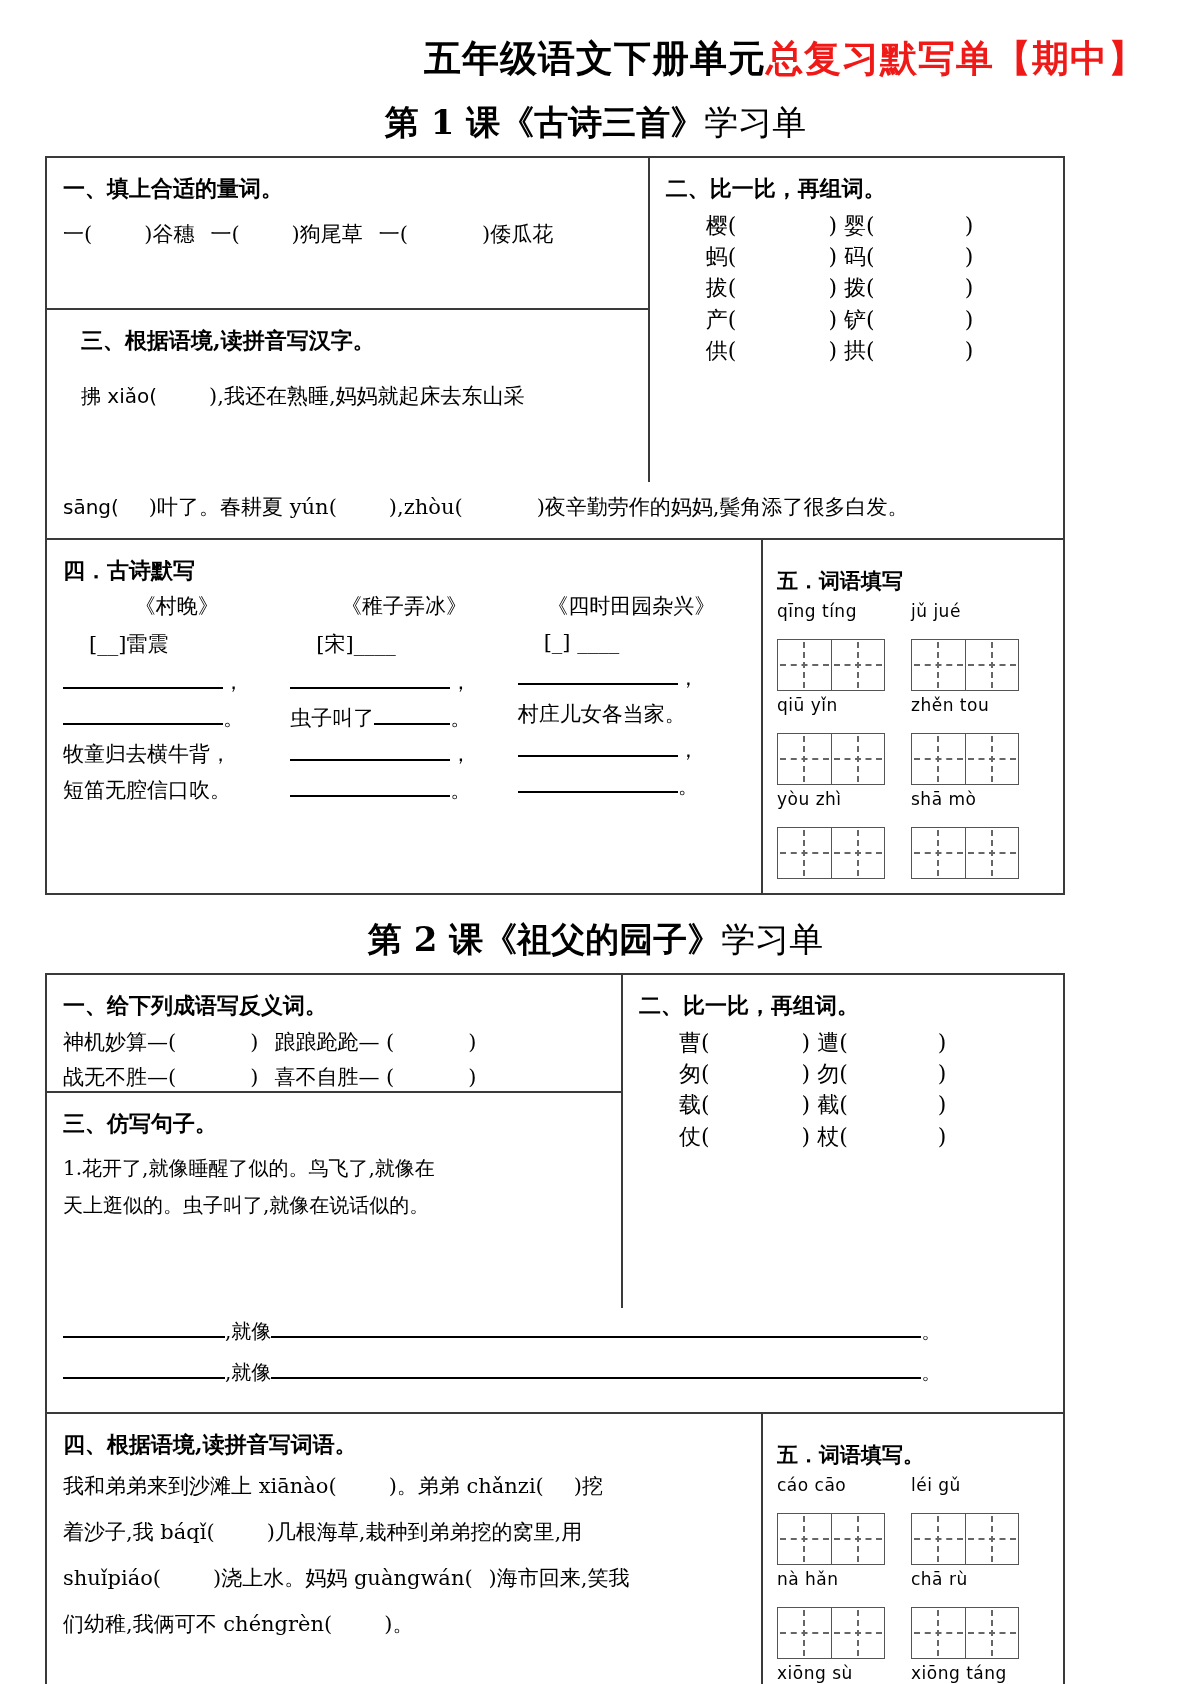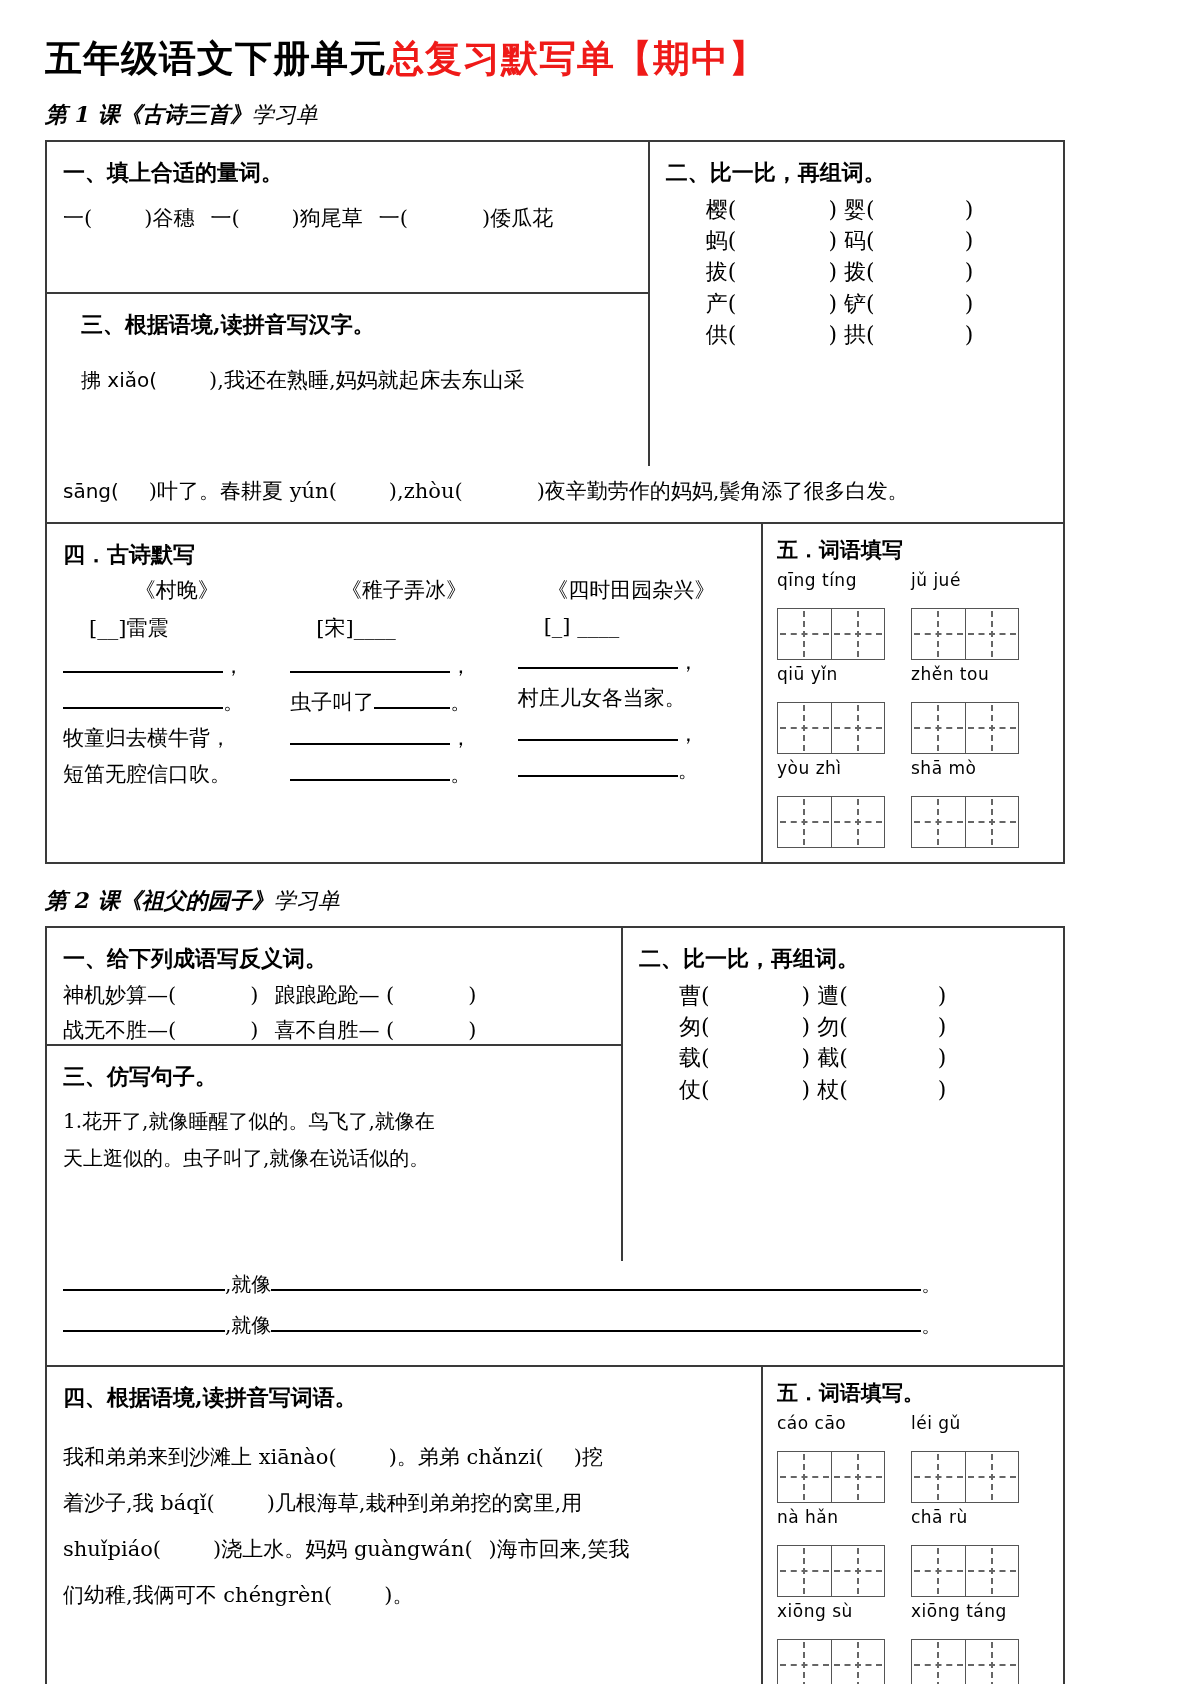--- a/index.html
+++ b/index.html
@@ -10,35 +10,35 @@
     background: #ffffff;
     font-family: "DejaVu Sans", "Liberation Sans", sans-serif;
     color: #000000;
     position: relative;
     overflow: hidden;
   }
   .page { position: relative; width: 1191px; height: 1684px; padding: 0 45px; }
 
   
   .main-title {
-    text-align: left;
+    text-align: right;
     font-size: 37px;
     font-weight: bold;
     letter-spacing: 1px;
     margin: 34px 0 0 0;
     font-family: "DejaVu Serif", "Liberation Serif", serif;
     white-space: nowrap;
   }
   .main-title .red { color: #ef1a18; }
   .lesson-title {
-    font-size: 22px;
+    text-align: center;
+    font-size: 34px;
     font-weight: bold;
     margin: 16px 0 10px 0;
     font-family: "DejaVu Serif", "Liberation Serif", serif;
-    font-style: italic;
   }
   .lesson-title .reg { font-weight: normal; }
 
   
   .block {
     border: 2px solid #3a3a3a;
     width: 1020px;
     position: relative;
   }
   .row { display: flex; }
@@ -77,21 +77,21 @@
   .cmp span.colsp2 { display:inline-block; width: 90px; }
 
   
   .poem-wrap { display: flex; }
   .poem-col { width: 232px; font-family: "DejaVu Serif","Liberation Serif",serif; font-size: 21px; }
   .poem-col .t { text-align: center; margin-bottom: 10px; white-space: nowrap; }
   .poem-col .a { margin-left: 26px; margin-bottom: 10px; white-space: nowrap; }
   .poem-col .l { margin-bottom: 8px; white-space: nowrap; }
 
   
-  .grid-area { padding: 12px 12px 10px 14px; }
+  .grid-area { padding: 27px 12px 10px 14px; }
   .grid-head { font-size: 21px; font-weight: bold;
                font-family: "DejaVu Serif","Liberation Serif",serif; margin-bottom: 6px; }
   .grid-rowpair { display: flex; gap: 24px; margin-bottom: 4px; }
   .gitem { width: 110px; }
   .gitem .pin { font-size: 17px; font-family: "DejaVu Sans","Liberation Sans",sans-serif;
                 margin-bottom: 18px; white-space: nowrap; letter-spacing: .5px; }
   .tzg { display: flex; border: 1px solid #555; width: 108px; height: 52px; background:#fff; }
   .tzg .cell { flex: 1; position: relative; }
   .tzg .cell + .cell { border-left: 1px solid #555; }
   .tzg .cell:before {
@@ -294,21 +294,21 @@
         <span class="ul" style="width:162px"></span><span>,就像</span><span class="ul" style="width:650px"></span><span>。</span>
       </div>
       <div class="fill-line">
         <span class="ul" style="width:162px"></span><span>,就像</span><span class="ul" style="width:650px"></span><span>。</span>
       </div>
     </div>
 
     <div class="row">
       <div class="pad cellL" style="width:716px;">
         <div class="qhead">四、根据语境,读拼音写词语。</div>
-        <div class="sent" style="margin-top:30px;">
+        <div class="sent" style="margin-top:12px;">
           <span>我和弟弟来到沙滩上 xiānào(</span><span class="gap"></span><span>)。弟弟 chǎnzi(</span><span class="gap-s"></span><span>)挖</span>
         </div>
         <div class="sent">
           <span>着沙子,我 báqǐ(</span><span class="gap"></span><span>)几根海草,栽种到弟弟挖的窝里,用</span>
         </div>
         <div class="sent">
           <span>shuǐpiáo(</span><span class="gap"></span><span>)浇上水。妈妈 guàngwán(</span><span class="gap-xs"></span><span>)海市回来,笑我</span>
         </div>
         <div class="sent">
           <span>们幼稚,我俩可不 chéngrèn(</span><span class="gap"></span><span>)。</span>

